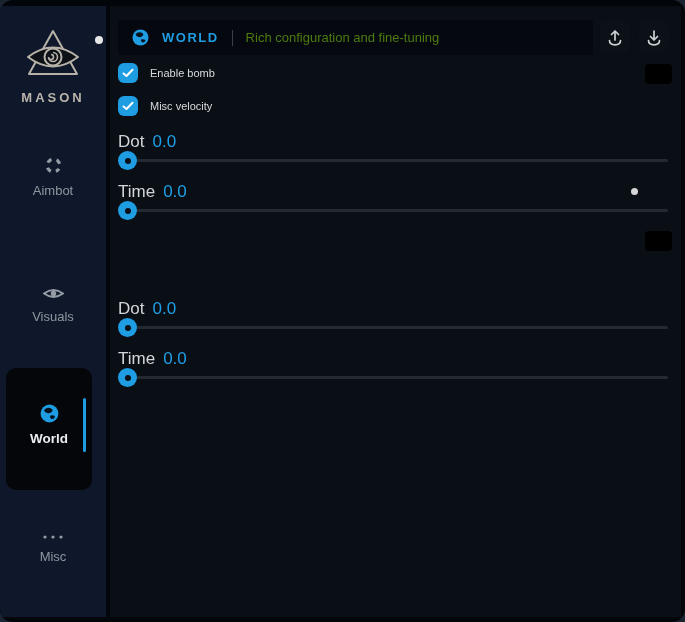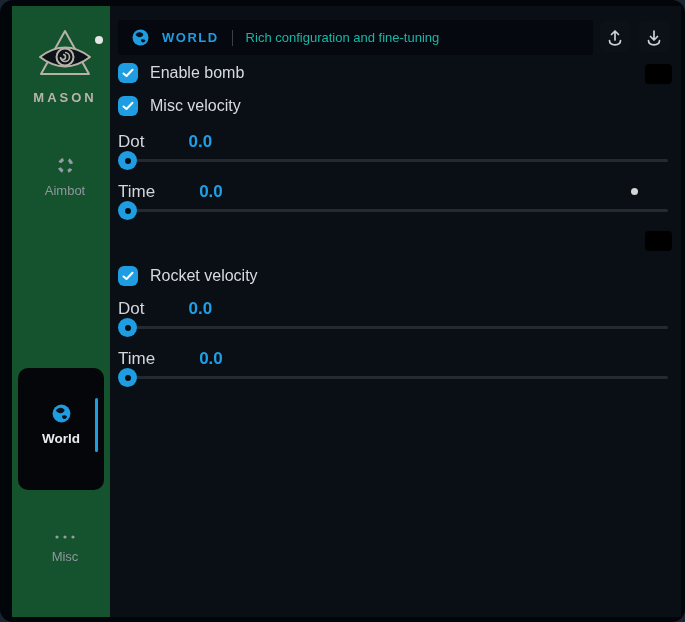--- a/index.html
+++ b/index.html
@@ -1,53 +1,53 @@
 <!DOCTYPE html>
 <html><head>
 <meta charset="utf-8">
 <style>
   html,body{margin:0;padding:0;background:#161e2b;font-family:"Liberation Sans",sans-serif;}
   .desktop{position:relative;width:685px;height:622px;background:#1a2330;overflow:hidden;}
   .win{position:absolute;inset:0;background:#02050a;border-radius:13px;overflow:hidden;}
 
   
-  .sidebar{position:absolute;left:12px;top:6px;width:106px;bottom:5px;background:#14532d;}
+  .sidebar{position:absolute;left:0;top:6px;width:106px;bottom:5px;background:#0f172a;}
   .logo{position:absolute;left:0;top:22px;width:100%;text-align:center;}
   .logo svg{display:block;margin:0 auto;}
   .logo-text{margin-top:4px;color:#b9b4aa;font-size:13px;font-weight:bold;letter-spacing:3px;}
   .nav-item{position:absolute;left:0;width:100%;display:flex;flex-direction:column;align-items:center;gap:8px;cursor:pointer;justify-content:center;}
   .nav-label{color:#8f969f;font-size:13px;}
   .nav-aimbot{top:150px;}
   .nav-visuals{top:280px;}
   .nav-misc{top:527px;}
   .world-tile{position:absolute;left:6px;top:362px;width:86px;height:122px;background:#04060a;border-radius:10px;cursor:pointer;}
   .world-inner{position:absolute;left:0;top:36px;width:100%;display:flex;flex-direction:column;align-items:center;gap:8px;}
   .world-label{color:#e9ebed;font-size:13.5px;font-weight:600;}
   .active-bar{position:absolute;right:6px;top:30px;width:3.5px;height:54px;background:#1e9de2;border-radius:2px;}
 
   
   .main{position:absolute;left:110px;top:6px;right:4px;bottom:5px;background:#0a0f16;}
   .header{position:absolute;left:8px;top:14px;width:475px;height:35px;background:#05080e;border-radius:3px;display:flex;align-items:center;padding-left:14px;box-sizing:border-box;}
   .header-title{color:#1e9de2;font-size:13px;font-weight:bold;letter-spacing:1.5px;margin-left:13px;}
   .header-sep{width:1px;height:16px;background:#39404a;margin:0 13px;}
-  .header-sub{color:#14b8a6;font-size:13px;}
+  .header-sub{color:#4d7c0f;font-size:13px;}
   .icon-btn{position:absolute;top:15px;width:30px;height:31px;background:#0c1117;border:none;border-radius:6px;display:flex;align-items:center;justify-content:center;cursor:pointer;padding:0;}
   .btn-upload{left:490px;}
   .btn-download{left:529px;}
 
   .check-row{position:absolute;left:8px;display:flex;align-items:center;gap:12px;}
   .checkbox{width:20px;height:20px;background:#1f9de2;border-radius:6px;display:flex;align-items:center;justify-content:center;cursor:pointer;flex:0 0 auto;}
-  .check-label{color:#d8dbde;font-size:16px;}
+  .check-label{color:#d8dbde;font-size:11px;}
 
   .swatch{position:absolute;left:535px;width:27px;height:20px;background:#000;border-radius:4px;cursor:pointer;}
 
   .slider-group{position:absolute;left:8px;width:550px;height:40px;}
   .slider-label{display:flex;gap:8px;font-size:17px;height:17px;}
   .sl-name{color:#d3d6da;}
-  .sl-value{color:#1ea0e8;font-weight:700;margin-left:36px;}
+  .sl-value{color:#1ea0e8;font-weight:400;}
   .slider-track{position:absolute;left:0;top:27px;width:100%;height:3px;background:#242a32;border-radius:2px;cursor:pointer;}
   .slider-thumb{position:absolute;left:0;top:-8px;width:19px;height:19px;border-radius:50%;background:#1f9de2;cursor:pointer;}
   .slider-thumb::after{content:"";position:absolute;left:6.5px;top:6.5px;width:6px;height:6px;border-radius:50%;background:#0a0f16;}
 
   .cursor-dot{position:absolute;border-radius:50%;background:#e6e6e6;}
   .dot-a{left:95px;top:36px;width:8px;height:8px;}
   .dot-b{left:631px;top:188px;width:7px;height:7px;background:#d5d5d5;}
 </style>
 </head>
 <body>
@@ -66,20 +66,27 @@
         <div class="logo-text">MASON</div>
       </div>
 
       <div class="nav-item nav-aimbot">
         <svg width="19" height="19" viewBox="0 0 18 18">
           <circle cx="9" cy="9" r="6" fill="none" stroke="#959ca5" stroke-width="3" stroke-dasharray="4.7 4.7" stroke-dashoffset="2.35" transform="rotate(45 9 9)"></circle>
         </svg>
         <span class="nav-label">Aimbot</span>
       </div>
 
+      <div class="nav-item nav-visuals">
+        <svg width="21" height="15" viewBox="0 0 20 14">
+          <path d="M1 7 Q10 0.5 19 7 Q10 13.5 1 7 Z" fill="none" stroke="#959ca5" stroke-width="1.8"></path>
+          <circle cx="10" cy="7" r="2.6" fill="#959ca5"></circle>
+        </svg>
+        <span class="nav-label">Visuals</span>
+      </div>
 
       <div class="world-tile">
         <div class="world-inner">
           <svg width="19" height="19" viewBox="0 0 17 17">
             <circle cx="8.5" cy="8.5" r="8" fill="#1e9de2"></circle>
             <path d="M3.5 5.5 Q5.5 2.5 9 3.5 Q12 4.5 11 6.5 Q9 9 6.5 8 Q4 7.2 3.5 5.5 Z" fill="#06121c"></path>
             <path d="M9 10.5 Q12 9.5 13.5 11.5 Q12.5 14 10 13.3 Q8.5 12 9 10.5 Z" fill="#06121c"></path>
           </svg>
           <span class="world-label">World</span>
         </div>
@@ -131,28 +138,20 @@
         <span class="check-label">Enable bomb</span>
       </div>
       <div class="check-row" style="top:90px">
         <span class="checkbox">
           <svg width="12" height="10" viewBox="0 0 12 10">
             <polyline points="1.5,5.5 4.5,8 10.5,1.8" fill="none" stroke="#fff" stroke-width="2" stroke-linecap="round" stroke-linejoin="round"></polyline>
           </svg>
         </span>
         <span class="check-label">Misc velocity</span>
       </div>
-      <div class="check-row" style="top:260px">
-        <span class="checkbox">
-          <svg width="12" height="10" viewBox="0 0 12 10">
-            <polyline points="1.5,5.5 4.5,8 10.5,1.8" fill="none" stroke="#fff" stroke-width="2" stroke-linecap="round" stroke-linejoin="round"></polyline>
-          </svg>
-        </span>
-        <span class="check-label">Rocket velocity</span>
-      </div>
 
       <div class="swatch" style="top:58px"></div>
       <div class="swatch" style="top:225px"></div>
 
       <div class="slider-group" style="top:126px">
         <div class="slider-label">
           <span class="sl-name">Dot</span>
           <span class="sl-value">0.0</span>
         </div>
         <div class="slider-track">

